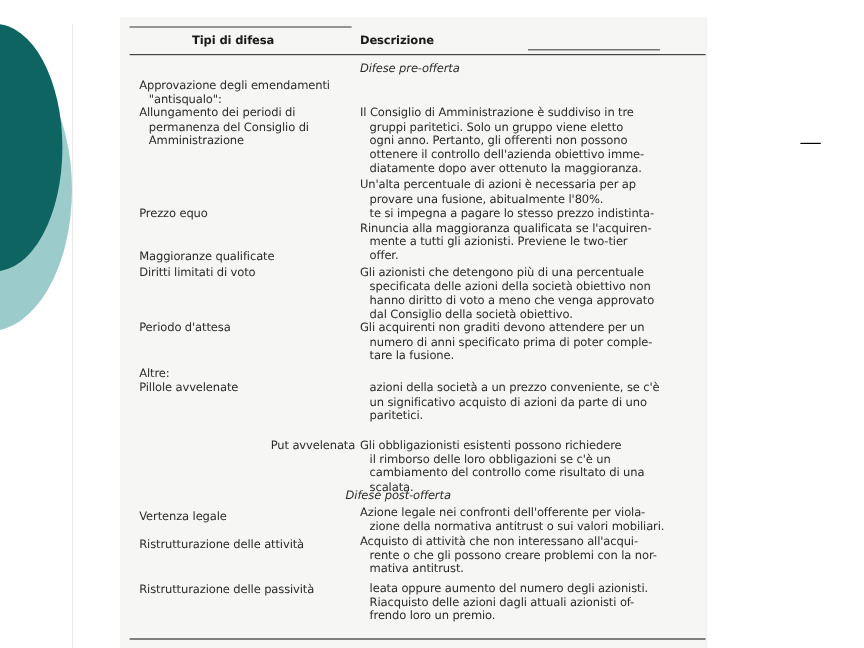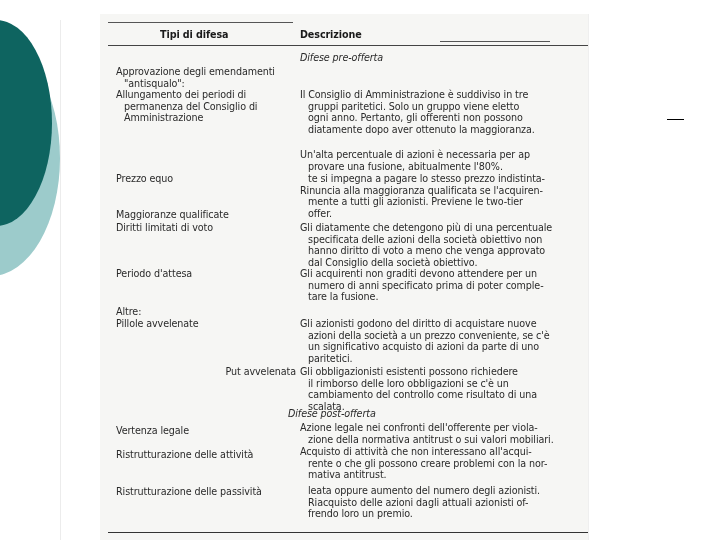--- a/index.html
+++ b/index.html
@@ -76,20 +76,21 @@
       </div>
       <div class="row lab" style="top: 89px;">
         <span class="line">Allungamento dei periodi di</span>
         <span class="line indent">permanenza del Consiglio di</span>
         <span class="line indent">Amministrazione</span>
       </div>
       <div class="row desc" style="top: 89px;">
         <span class="line">Il Consiglio di Amministrazione è suddiviso in tre</span>
         <span class="line indent">gruppi paritetici. Solo un gruppo viene eletto</span>
         <span class="line indent">ogni anno. Pertanto, gli offerenti non possono</span>
+        <span class="line indent">ottenere il controllo dell'azienda obiettivo imme-</span>
         <span class="line indent">diatamente dopo aver ottenuto la maggioranza.</span>
       </div>
       <div class="row lab" style="top: 162px; margin-top: 47px;">
         <span class="line">Maggioranze qualificate</span>
       </div>
       <div class="row desc" style="top: 149px;">
         <span class="line">Un'alta percentuale di azioni è necessaria per ap</span>
         <span class="line indent">provare una fusione, abitualmente l'80%.</span>
       </div>
       <div class="row lab" style="top: 173px;">
@@ -98,41 +99,40 @@
       <div class="row desc" style="top: 173px;">
         <span class="line indent">te si impegna a pagare lo stesso prezzo indistinta-</span>
         <span class="line">Rinuncia alla maggioranza qualificata se l'acquiren-</span>
         <span class="line indent">mente a tutti gli azionisti. Previene le two-tier</span>
         <span class="line indent">offer.</span>
       </div>
       <div class="row lab" style="top: 222px;">
         <span class="line">Diritti limitati di voto</span>
       </div>
       <div class="row desc" style="top: 222px;">
-        <span class="line">Gli diatamente che detengono più di una percentuale</span>
+        <span class="line">Gli azionisti che detengono più di una percentuale</span>
         <span class="line indent">specificata delle azioni della società obiettivo non</span>
         <span class="line indent">hanno diritto di voto a meno che venga approvato</span>
         <span class="line indent">dal Consiglio della società obiettivo.</span>
       </div>
       <div class="row lab" style="top: 268px;">
         <span class="line">Periodo d'attesa</span>
       </div>
       <div class="row desc" style="top: 268px;">
         <span class="line">Gli acquirenti non graditi devono attendere per un</span>
         <span class="line indent">numero di anni specificato prima di poter comple-</span>
         <span class="line indent">tare la fusione.</span>
       </div>
       <div class="row lab" style="top: 306px;">
         <span class="line">Altre:</span>
       </div>
       <div class="row lab" style="top: 318px;">
         <span class="line">Pillole avvelenate</span>
       </div>
       <div class="row desc" style="top: 318px;">
-        <span class="line">Gli azionisti godono del diritto di acquistare nuove</span>
         <span class="line indent">azioni della società a un prezzo conveniente, se c'è</span>
         <span class="line indent">un significativo acquisto di azioni da parte di uno</span>
         <span class="line indent">paritetici.</span>
       </div>
       <div class="row lab" style="top: 366px; text-align: right;">
         <span class="line">Put avvelenata</span>
       </div>
       <div class="row desc" style="top: 366px;">
         <span class="line">Gli obbligazionisti esistenti possono richiedere</span>
         <span class="line indent">il rimborso delle loro obbligazioni se c'è un</span>

